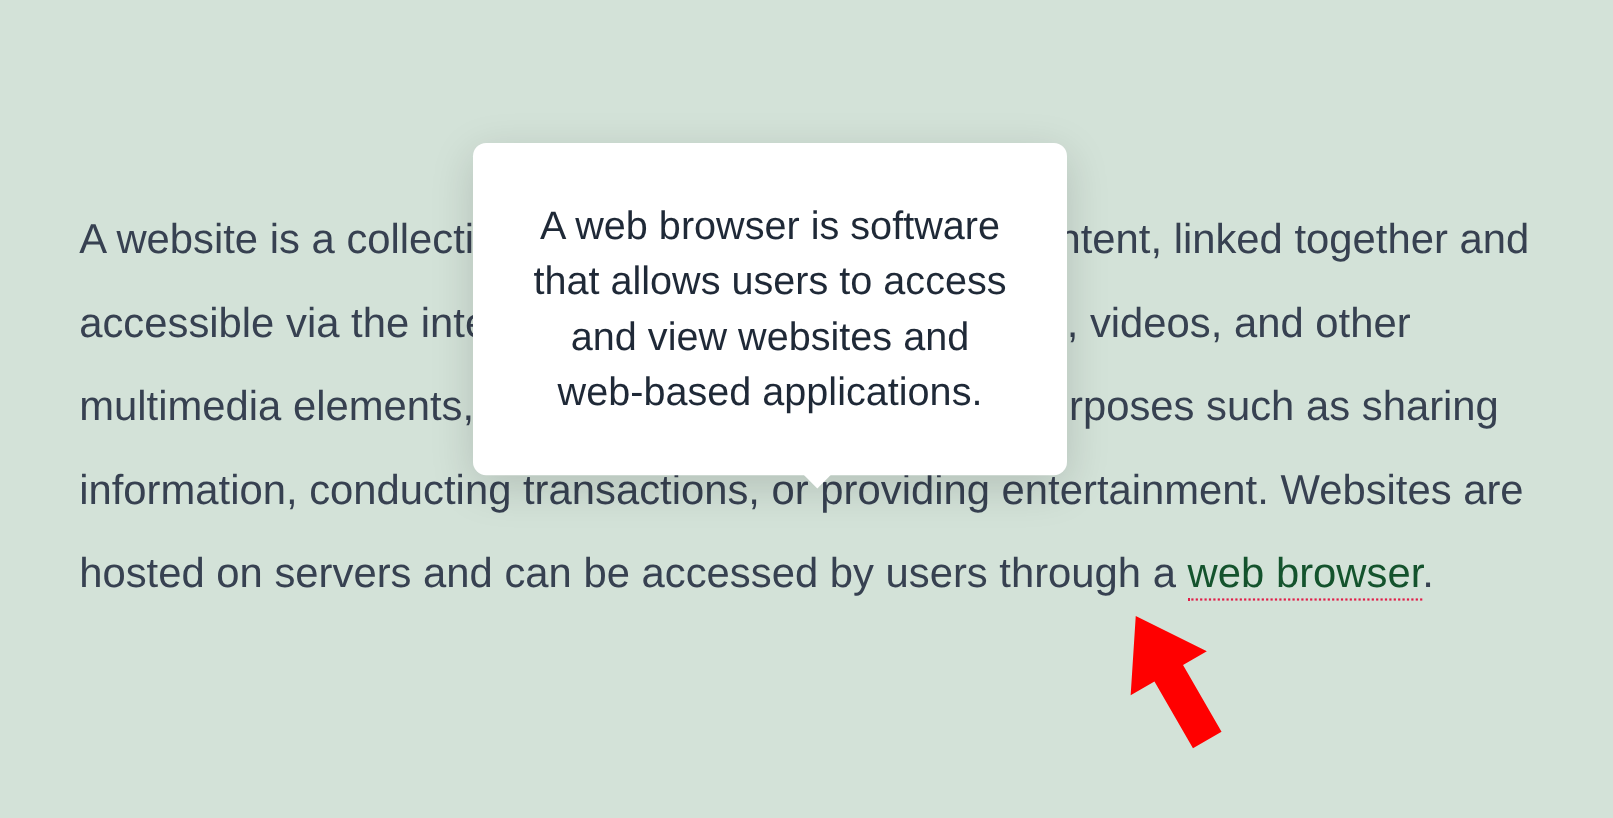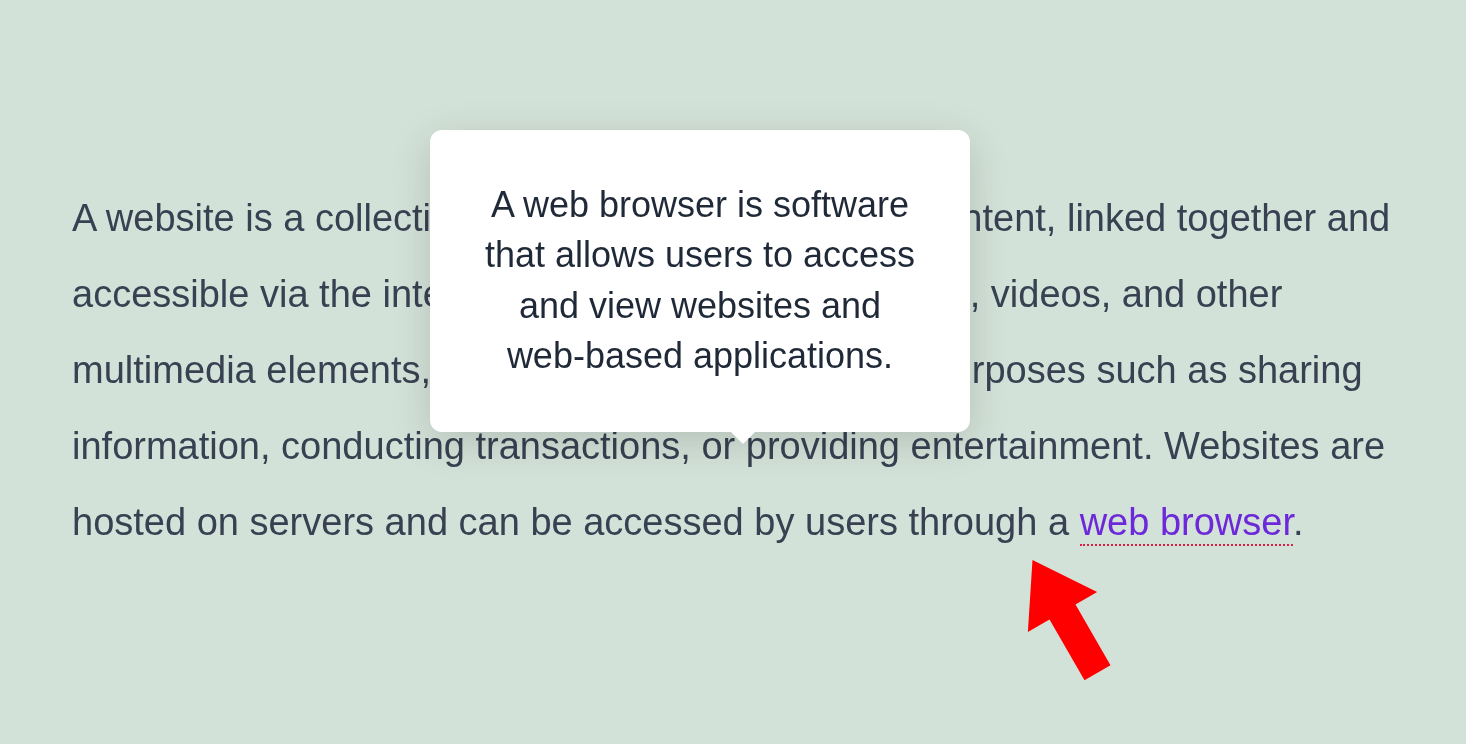--- a/index.html
+++ b/index.html
@@ -18,21 +18,21 @@
     .content {
       padding: 180px 72px 0 72px;
     }
     .paragraph {
       font-size: 38px;
       line-height: 2.0;
       color: #374151;
       font-weight: 400;
     }
     .link {
-      color: #6d28d9;
+      color: #14532d;
       text-decoration: none;
       border-bottom: 2px dotted #e11d48;
       padding-bottom: 1px;
       cursor: pointer;
     }
     .tooltip {
       position: absolute;
       left: 430px;
       top: 130px;
       width: 540px;

